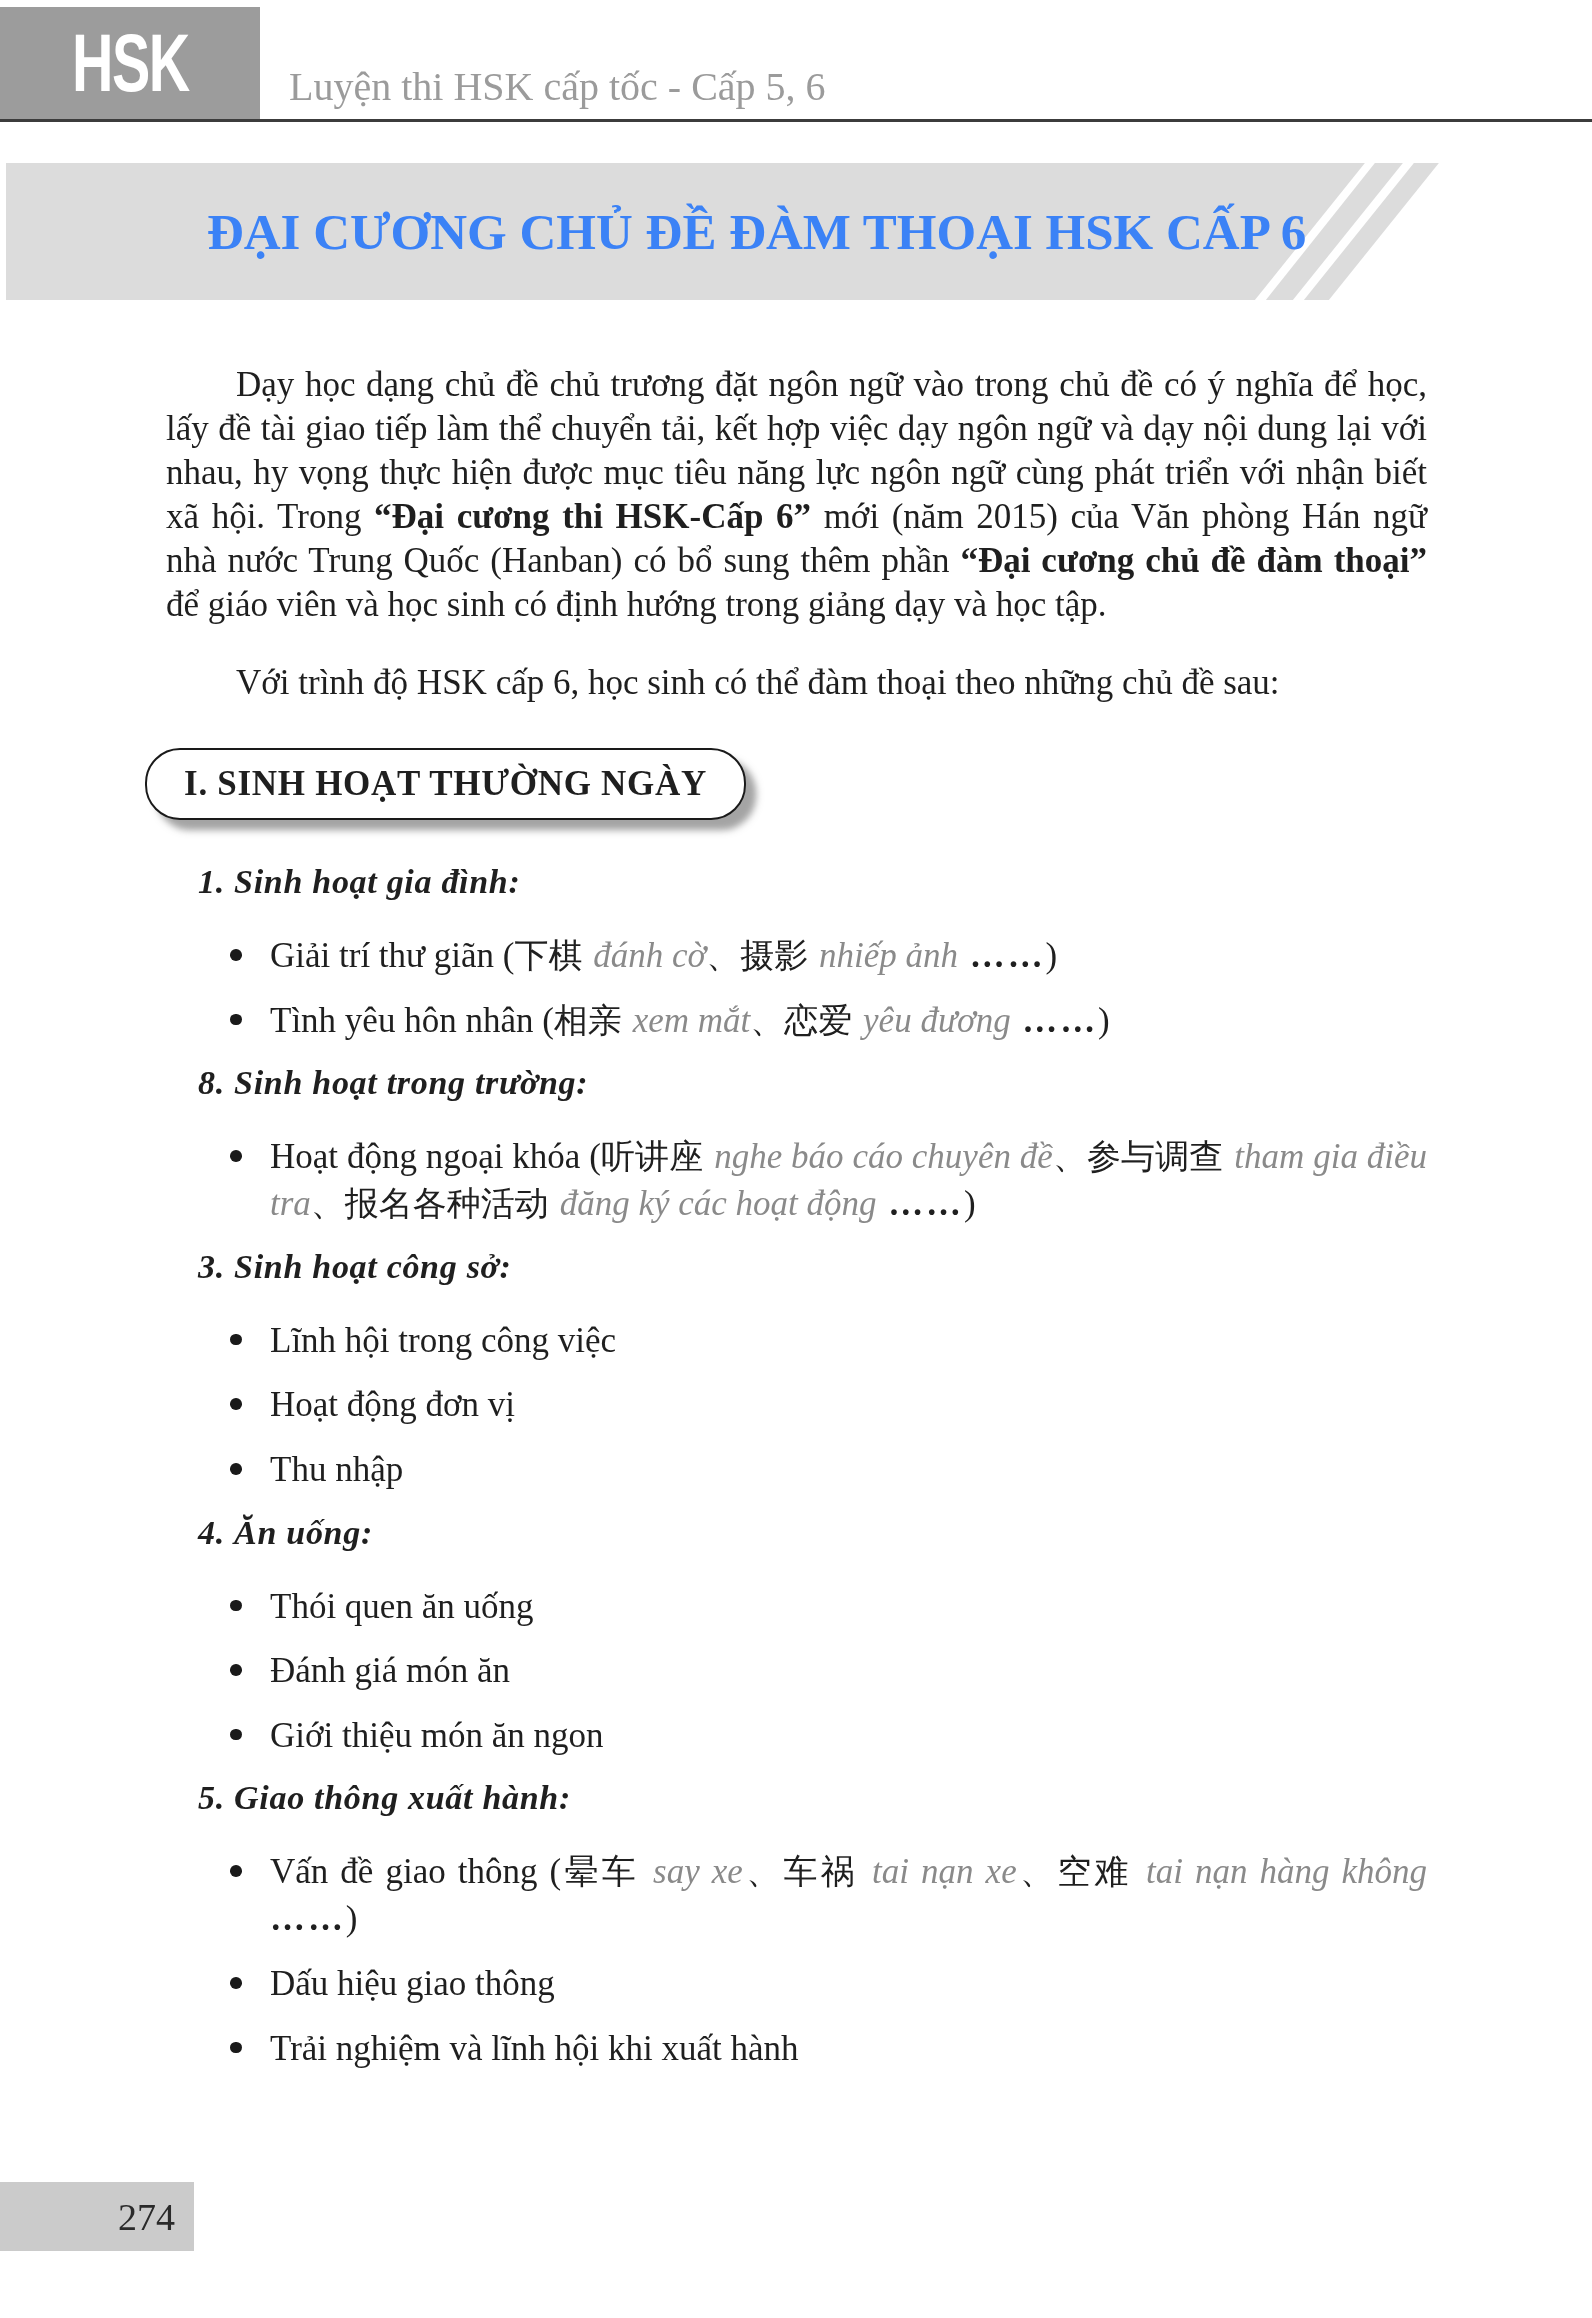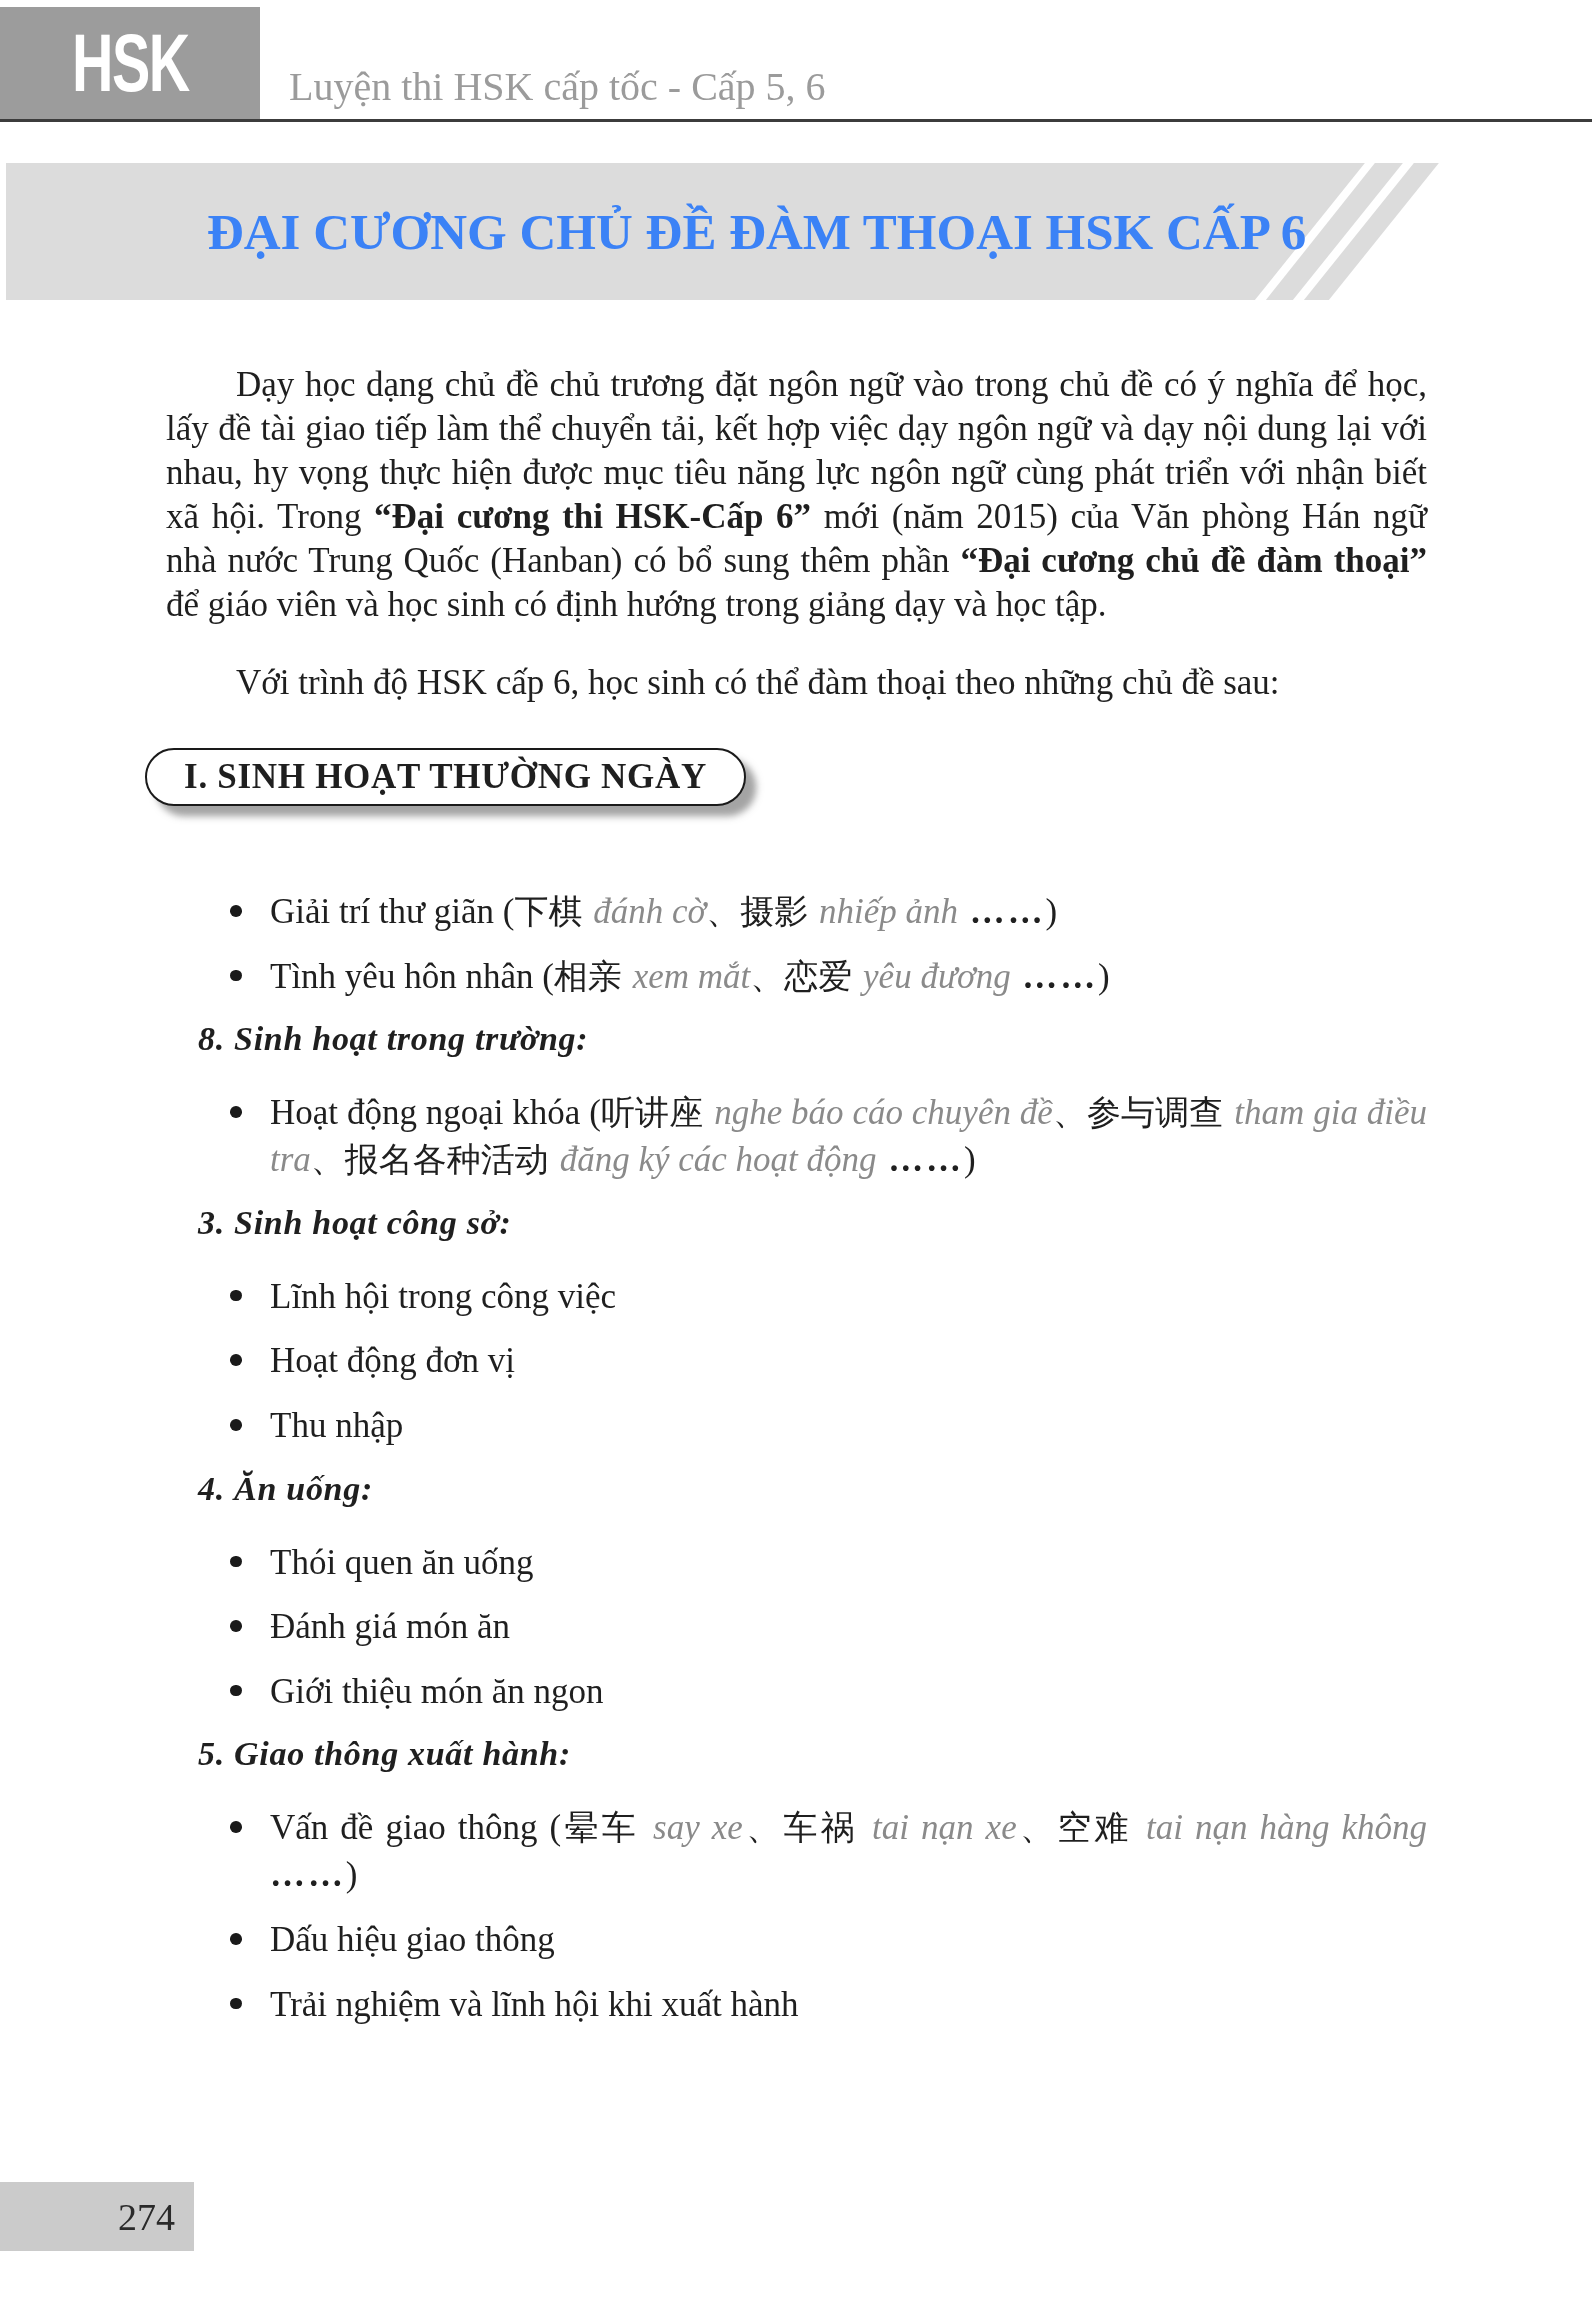--- a/index.html
+++ b/index.html
@@ -39,21 +39,21 @@
   }
   
   .para{
     position:absolute;left:166px;width:1261px;margin:0;
     font-size:35px;line-height:44px;text-align:justify;
   }
   .para.p1{top:363px;text-indent:70px;}
   .para.p2{top:661px;text-indent:70px;text-align:left;}
   
   .badge{
-    position:absolute;left:145px;top:748px;width:601px;height:58px;box-sizing:border-box;
+    position:absolute;left:145px;top:748px;width:601px;height:72px;box-sizing:border-box;
     background:#ffffff;border:2.2px solid #1a1a1a;border-radius:35px;
     display:flex;align-items:center;justify-content:center;
     box-shadow:10.3px 10.3px 7.3px rgba(90,90,90,0.55);
   }
   .badge span{font-size:35px;font-weight:bold;letter-spacing:0.7px;white-space:nowrap;}
   
   .topics{position:absolute;left:166px;top:860px;width:1261px;}
   .t-heading{
     margin:17.6px 0 0 32px;font-size:34px;font-weight:bold;font-style:italic;
     line-height:44px;letter-spacing:0.7px;
@@ -99,20 +99,21 @@
 </section>
 
 <p class="para p1"><span class="r-n">Dạy học dạng chủ đề chủ trương đặt ngôn ngữ vào trong chủ đề có ý nghĩa để học, lấy đề tài giao tiếp làm thể chuyển tải, kết hợp việc dạy ngôn ngữ và dạy nội dung lại với nhau, hy vọng thực hiện được mục tiêu năng lực ngôn ngữ cùng phát triển với nhận biết xã hội. Trong </span><span class="r-s">“Đại cương thi HSK-Cấp 6”</span><span class="r-n"> mới (năm 2015) của Văn phòng Hán ngữ nhà nước Trung Quốc (Hanban) có bổ sung thêm phần </span><span class="r-s">“Đại cương chủ đề đàm thoại”</span><span class="r-n"> để giáo viên và học sinh có định hướng trong giảng dạy và học tập.</span></p>
 <p class="para p2">Với trình độ HSK cấp 6, học sinh có thể đàm thoại theo những chủ đề sau:</p>
 
 <div class="badge">
   <span>I. SINH HOẠT THƯỜNG NGÀY</span>
 </div>
 
 <div class="topics">
+    <div class="t-heading first">1. Sinh hoạt gia đình:</div>
     <div class="t-item first"><span class="dot"></span><span><span class="r-n">Giải trí thư giãn (</span><span class="r-c">下棋 </span><span class="r-v">đánh cờ</span><span class="r-c">、摄影 </span><span class="r-v">nhiếp ảnh</span><span class="r-e"> ……</span><span class="r-n">)</span></span></div>
     <div class="t-item"><span class="dot"></span><span><span class="r-n">Tình yêu hôn nhân (</span><span class="r-c">相亲 </span><span class="r-v">xem mắt</span><span class="r-c">、恋爱 </span><span class="r-v">yêu đương</span><span class="r-e"> ……</span><span class="r-n">)</span></span></div>
     <div class="t-heading">8. Sinh hoạt trong trường:</div>
     <div class="t-item first"><span class="dot"></span><span><span class="r-n">Hoạt động ngoại khóa (</span><span class="r-c">听讲座 </span><span class="r-v">nghe báo cáo chuyên đề</span><span class="r-c">、参与调查 </span><span class="r-v">tham gia điều tra</span><span class="r-c">、报名各种活动 </span><span class="r-v">đăng ký các hoạt động</span><span class="r-e"> ……</span><span class="r-n">)</span></span></div>
     <div class="t-heading">3. Sinh hoạt công sở:</div>
     <div class="t-item first"><span class="dot"></span><span><span class="r-n">Lĩnh hội trong công việc</span></span></div>
     <div class="t-item"><span class="dot"></span><span><span class="r-n">Hoạt động đơn vị</span></span></div>
     <div class="t-item"><span class="dot"></span><span><span class="r-n">Thu nhập</span></span></div>
     <div class="t-heading">4. Ăn uống:</div>
     <div class="t-item first"><span class="dot"></span><span><span class="r-n">Thói quen ăn uống</span></span></div>

